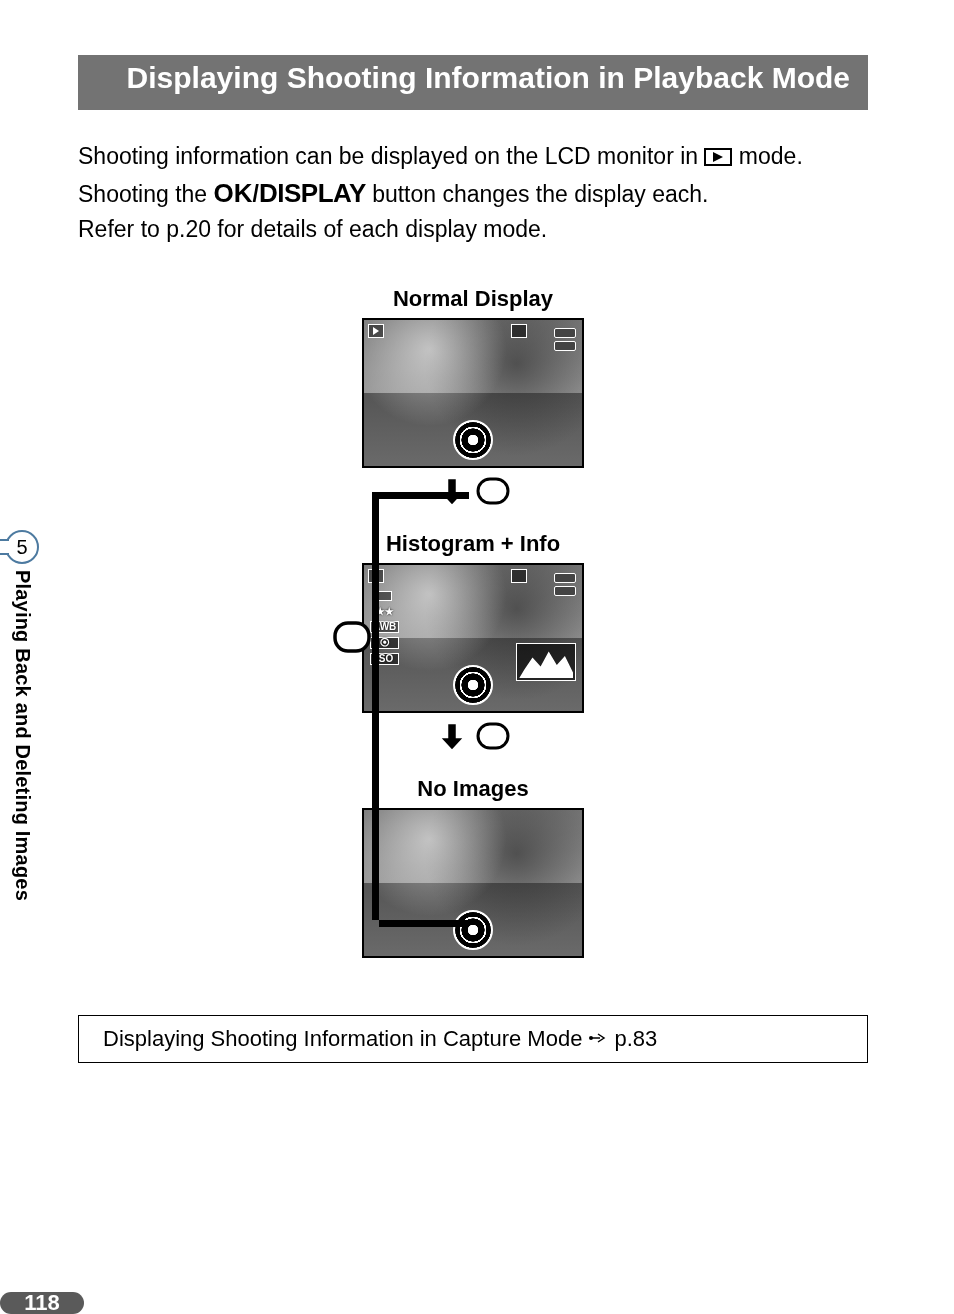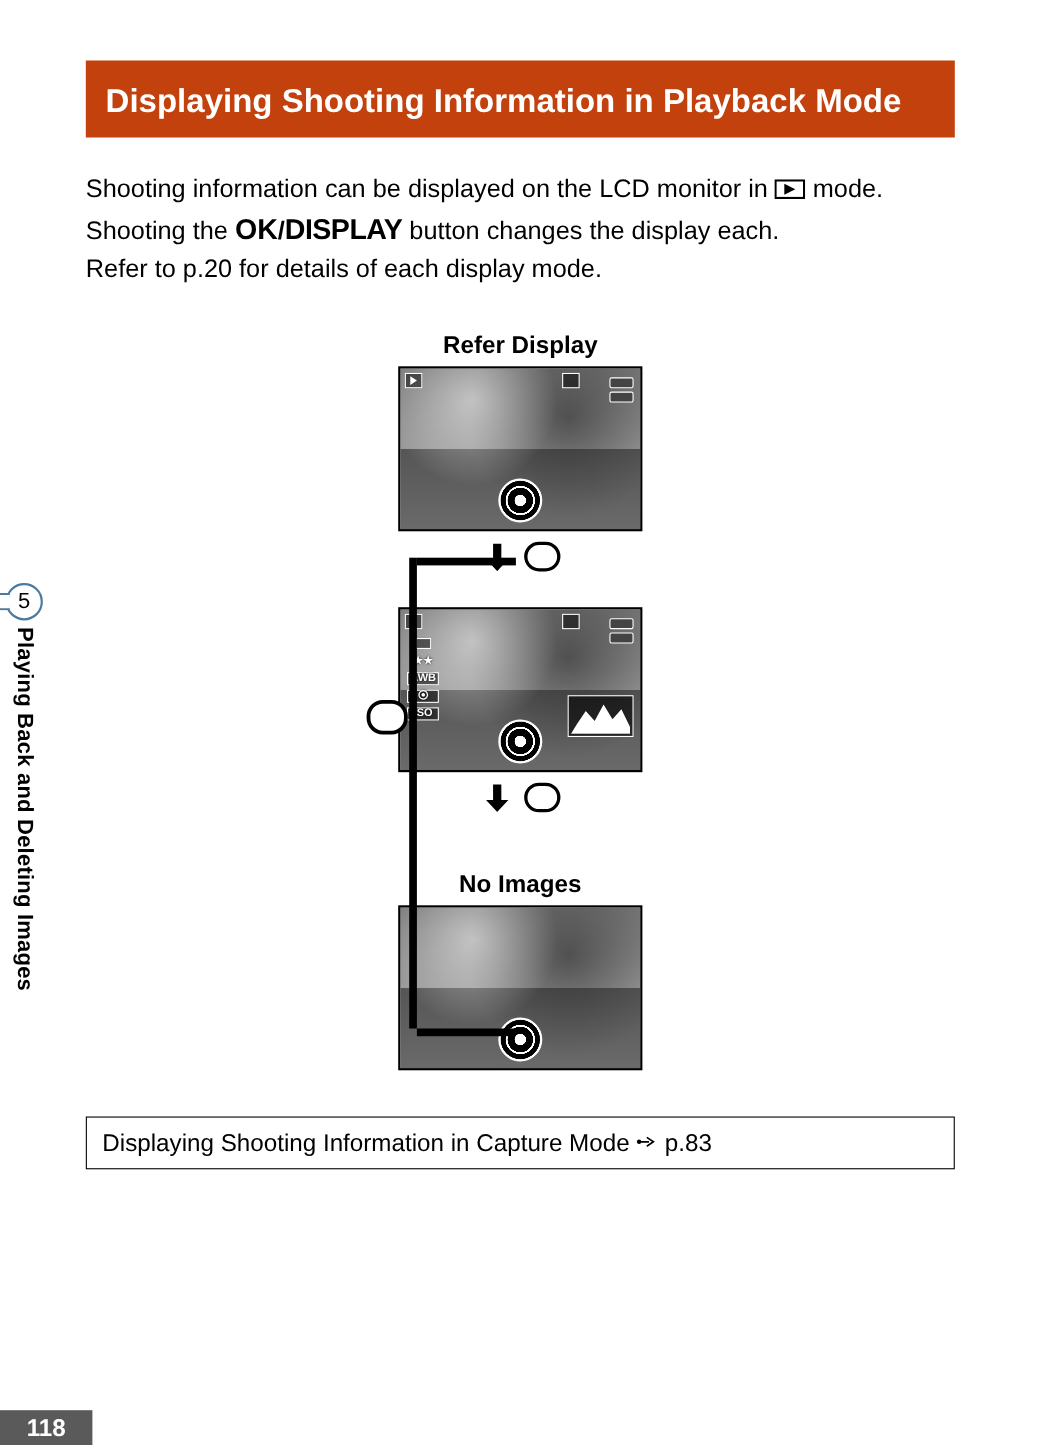--- a/index.html
+++ b/index.html
@@ -11,26 +11,27 @@
     position: relative;
     color: #000;
   }
   .page {
     position: absolute;
     left: 78px;
     top: 55px;
     width: 790px;
   }
   .heading-bar {
-    background: #c2410c;
+    background: #737373;
     color: #fff;
     font-size: 30px;
     font-weight: bold;
-    padding: 20px 18px 14px 18px;
+    padding: 5px 18px 14px 18px;
     line-height: 1.2;
+    text-align: right;
   }
   .body-text {
     font-size: 23px;
     line-height: 1.45;
     margin-top: 30px;
   }
   .body-text .play-icon {
     display: inline-block;
     vertical-align: -2px;
   }
@@ -120,21 +121,21 @@
   }
   .flow-line::after{
     content:""; position:absolute; left:0; top:0; width:90px; height:7px; background:#000;
   }
   .btn-left{
     position:absolute; left:254px; top:334px;
   }
 
   .xref-box{
     border:1px solid #000;
-    padding:10px 14px;
+    padding:10px 24px;
     font-size:22px;
     margin-top: 0;
     position:absolute;
     left:78px; width:790px;
     top: 1015px;
     display:flex; align-items:center; gap:6px;
   }
 
   
   .side-tab{
@@ -158,47 +159,47 @@
     writing-mode: vertical-rl;
     font-weight:bold;
     font-size:20px;
     margin:6px auto 0 auto;
     letter-spacing:0.2px;
   }
 
   .page-footer{
     position:absolute;
     left:0; bottom:0;
-    width:84px; height:32px;
+    width:84px; height:22px;
     background:#5a5a5a;
     color:#fff;
     font-weight:bold;
     font-size:22px;
-    display:flex; align-items:center; justify-content:center;
+    display:flex; align-items:center; justify-content:center;border-radius:16px;
   }
 </style>
 </head>
 <body>
 
 <div class="page">
   <div class="heading-bar">Displaying Shooting Information in Playback Mode</div>
 
   <div class="body-text">
     <span>Shooting information can be displayed on the LCD monitor in </span><span class="play-icon"><svg width="28" height="18">
           <rect x="1" y="1" width="26" height="16" fill="none" stroke="#000" stroke-width="2"></rect>
           <polygon points="9,4 9,14 19,9" fill="#000"></polygon>
         </svg></span><span> mode.</span><br>
     <span>Shooting the </span><span class="ok-disp"><span class="ok-part">OK</span><span>/</span><span class="disp-part">DISPLAY</span></span><span> button changes the display each.</span><br>
     <span>Refer to p.20 for details of each display mode.</span>
   </div>
 
   <div class="diagram">
 
     <div class="section sec1">
-      <div class="lcd-label">Refer Display</div>
+      <div class="lcd-label">Normal Display</div>
       <div class="lcd">
         <span class="tl-icon"><span class="ic-box play"></span></span>
         <span class="tr-icon"><span class="ic-box"></span></span>
         <span class="tr-stack">
           <span class="mini-pill"></span>
             <span class="mini-pill"></span>
         </span>
         <span class="dial"></span>
       </div>
       <div class="down-group">
@@ -209,20 +210,21 @@
         </span>
         <span class="btn-oval">
           <svg width="36" height="30">
               <rect x="3" y="3" rx="12" ry="12" width="30" height="24" fill="#fff" stroke="#000" stroke-width="3"></rect>
             </svg>
         </span>
       </div>
     </div>
 
     <div class="section sec2">
+      <div class="lcd-label">Histogram + Info</div>
       <div class="lcd">
         <span class="tl-icon"><span class="ic-box play"></span></span>
         <span class="tr-icon"><span class="ic-box"></span></span>
         <span class="tr-stack">
           <span class="mini-pill"></span>
             <span class="mini-pill"></span>
         </span>
         <div class="left-icons">
           <span class="li"><span class="ic-box" style="width:14px;height:10px"></span></span>
           <span class="li">★★</span>

